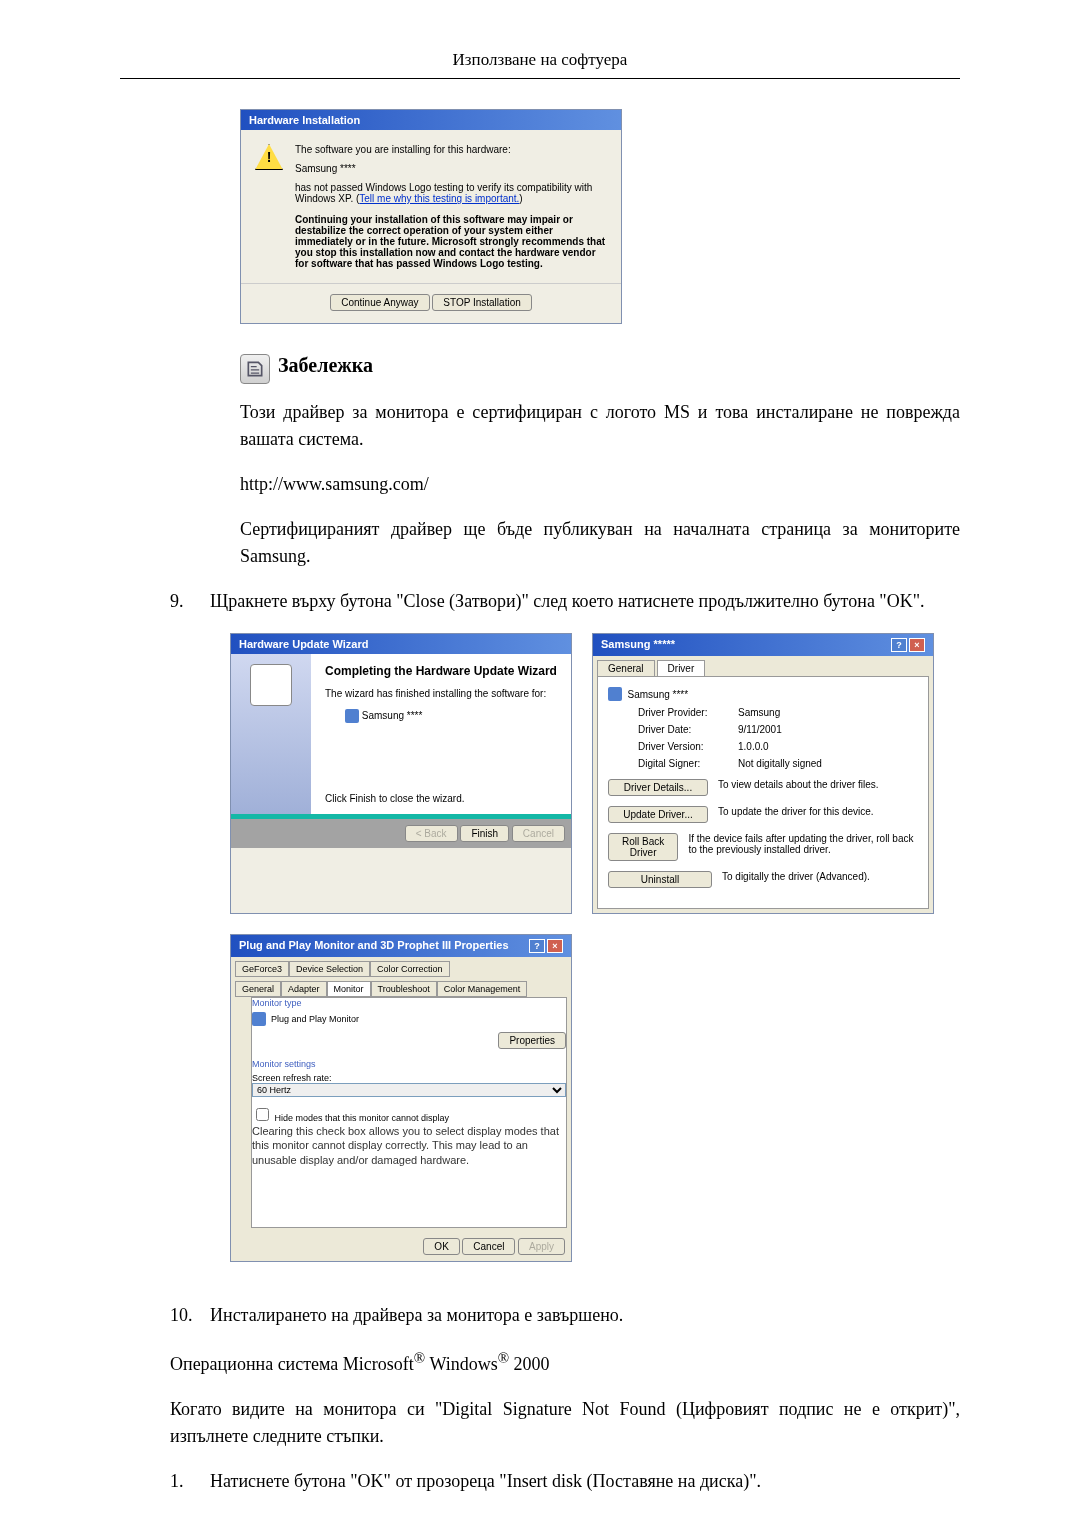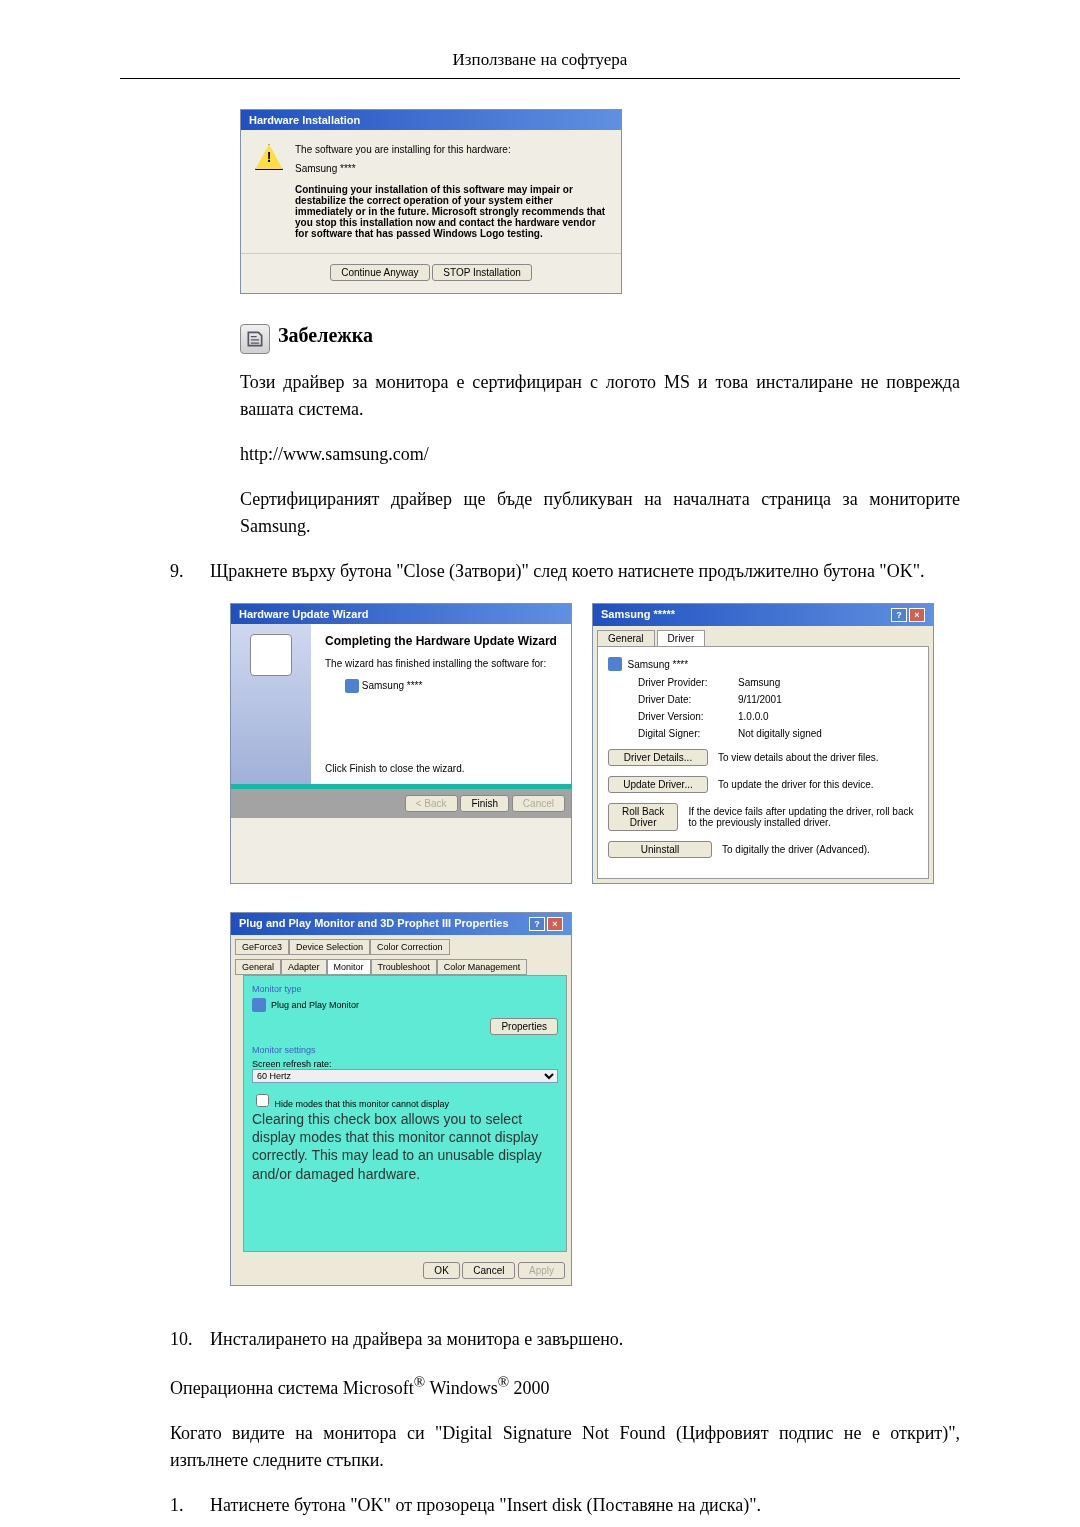--- a/index.html
+++ b/index.html
@@ -68,21 +68,21 @@
       flex-shrink: 0;
     }
     .list-text {
       flex: 1;
       text-align: justify;
     }
     .images-row {
       display: flex;
       gap: 20px;
       margin-left: 60px;
-      margin-bottom: 28px;
+      margin-bottom: 20px;
     }
     .stacked-images {
       margin-left: 60px;
       margin-bottom: 40px;
     }
 
     
     .hw-install {
       width: 380px;
       border: 1px solid #8090b0;
@@ -219,21 +219,20 @@
     }
     .drv-row {
       display: flex;
       margin-bottom: 6px;
       align-items: center;
     }
     .drv-btn-row {
       display: flex;
       margin-bottom: 10px;
       gap: 10px;
-      align-items: center;
     }
     .drv-btns-bottom {
       text-align: right;
       padding: 6px;
     }
 
     
     .mon-props {
       width: 340px;
       border: 1px solid #8090b0;
@@ -246,37 +245,37 @@
       flex-wrap: wrap;
       padding: 4px 4px 0 4px;
     }
     .mon-tab {
       border: 1px solid #999;
       padding: 2px 6px;
       background: #ece9d8;
       font-size: 9px;
     }
     .mon-body {
-      background: #5eead4;
-      margin: 0 4px 4px 12px;
+      background: #ffffff;
+      margin: 0 4px 4px 20px;
       border: 1px solid #999;
-      padding: 8px;
+      padding: 0;
     }
     .mon-section-label {
       color: #4060c0;
       font-size: 9px;
       margin-bottom: 4px;
     }
     .mon-select {
       width: 100%;
       font-size: 9px;
       border: 1px solid #7b9ebd;
     }
     .mon-check-text {
-      font-size: 14px;
+      font-size: 11px;
       color: #333;
       line-height: 1.3;
     }
     .small-icon {
       display: inline-block;
       width: 14px;
       height: 14px;
       background: #5080d0;
       border-radius: 2px;
       vertical-align: middle;
@@ -307,20 +306,23 @@
     <div class="dialog-img">
       <div class="hw-install">
         <div class="hw-install-title">Hardware Installation</div>
         <div class="hw-install-body">
           <div class="warn-icon">
             <div class="warn-triangle">!</div>
           </div>
           <div class="hw-texts">
             <div>The software you are installing for this hardware:</div>
             <div style="margin:8px 0;">Samsung ****</div>
+            <div>
+              <span>has not passed Windows Logo testing to verify its compatibility with Windows XP. (</span><span class="hw-link">Tell me why this testing is important.</span><span>)</span>
+            </div>
             <div class="hw-bold" style="margin-top:10px;">Continuing your installation of this software may impair or destabilize the correct operation of your system either immediately or in the future. Microsoft strongly recommends that you stop this installation now and contact the hardware vendor for software that has passed Windows Logo testing.</div>
           </div>
         </div>
         <div class="hw-btns">
           <button class="xp-btn">Continue Anyway</button>
           <button class="xp-btn">STOP Installation</button>
         </div>
       </div>
     </div>
 

